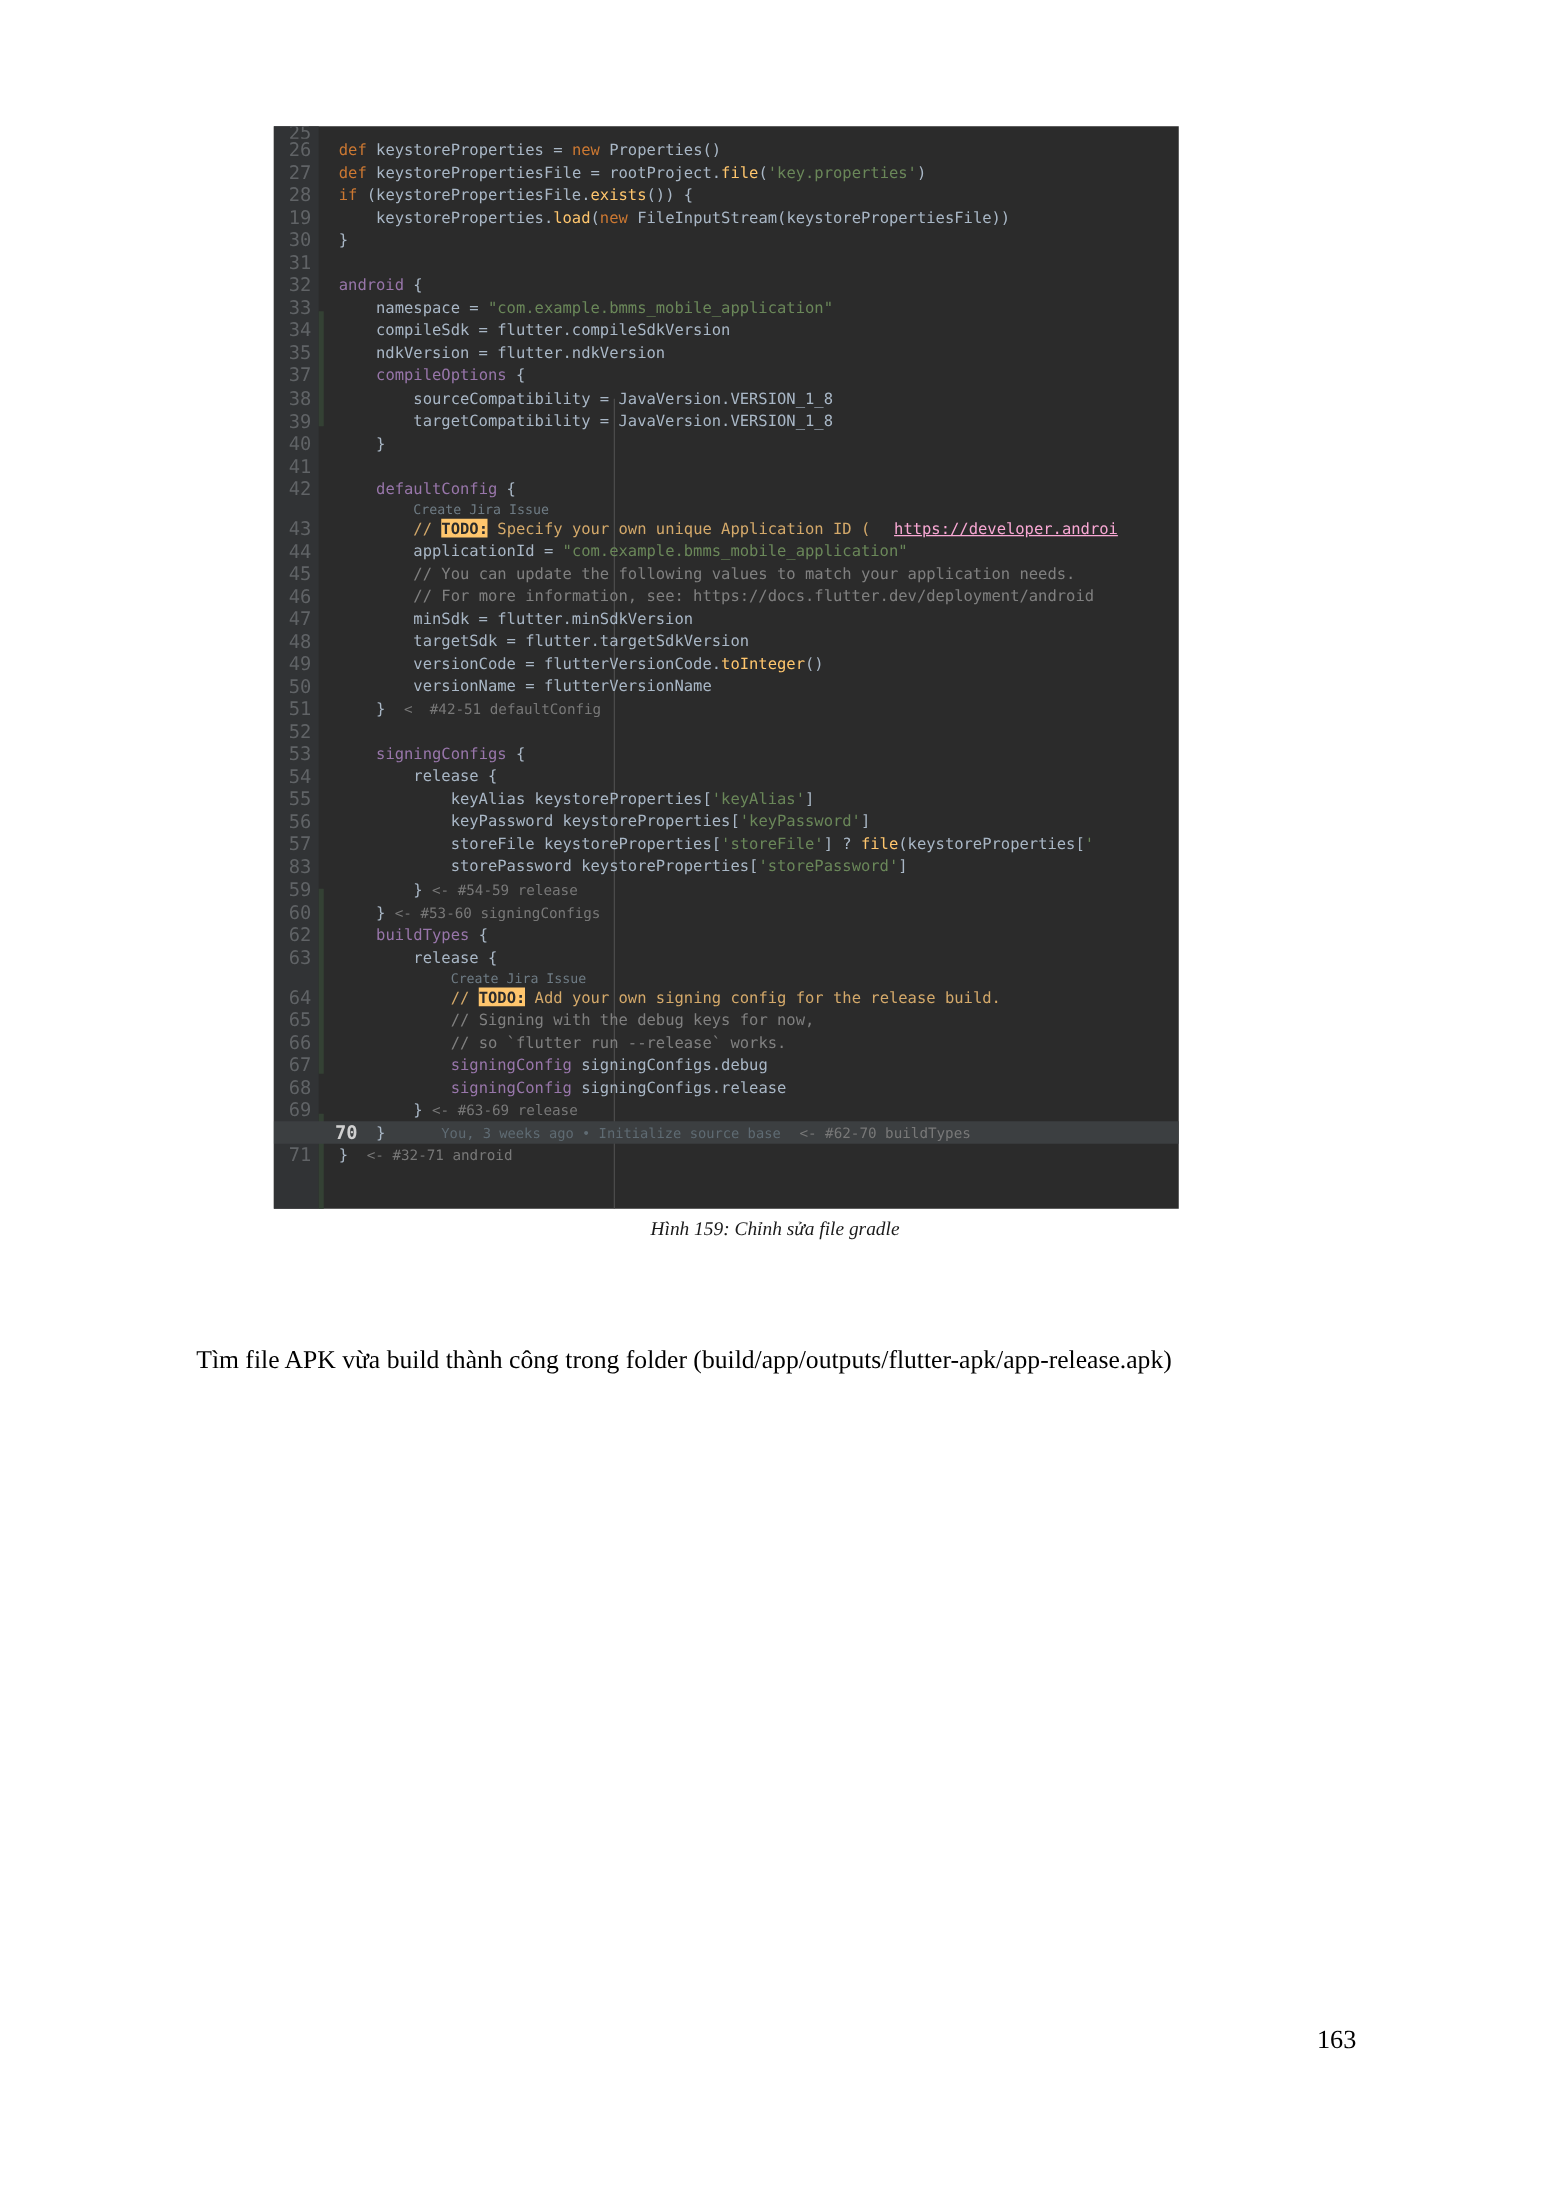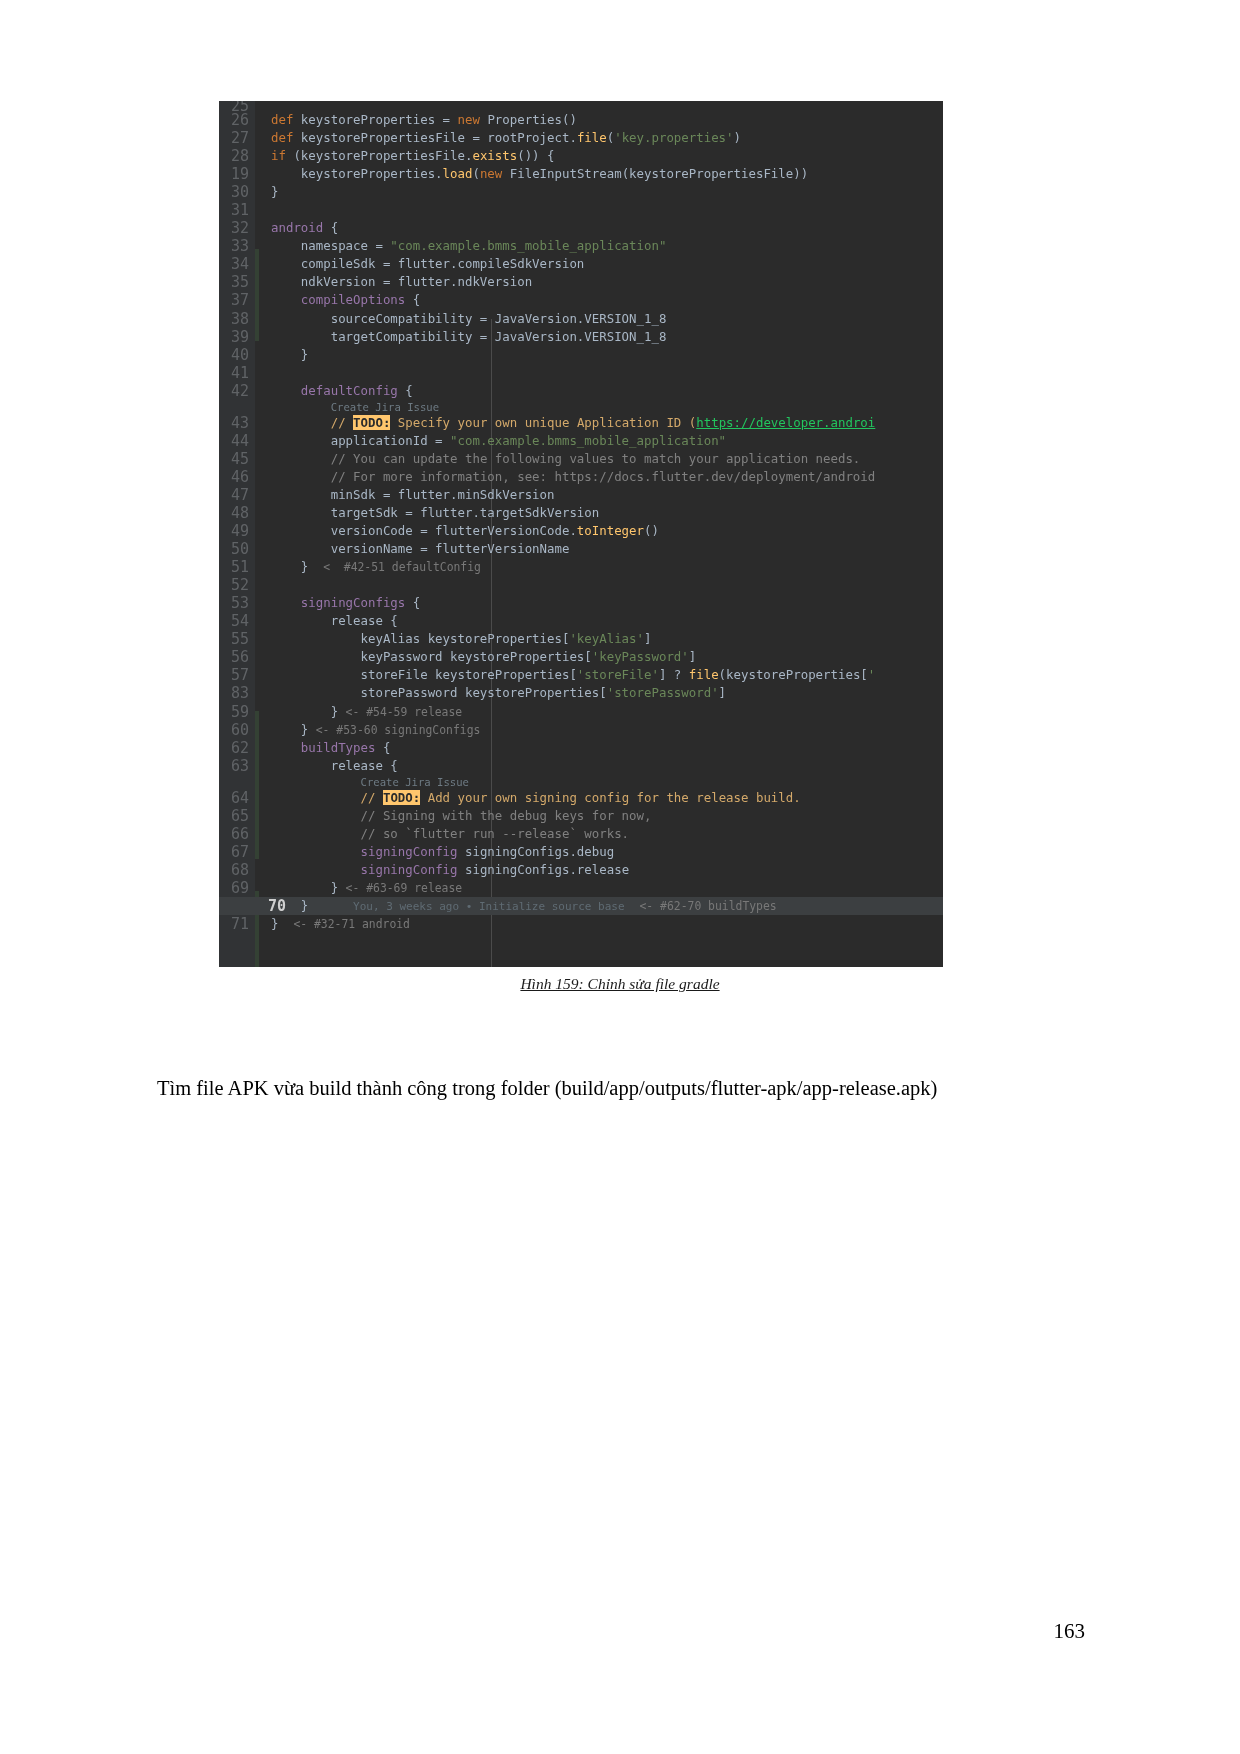--- a/index.html
+++ b/index.html
@@ -93,37 +93,36 @@
   .cls  { color: #a9b7c6; }
   .method { color: #ffc66d; }
   .fold { color: #787878; font-size: 11.4px; }
   .lens { color: #6e7b84; font-size: 10.6px; font-style: normal; }
   .todo {
     background: #ffc66d;
     color: #2b2b2b;
     font-weight: bold;
   }
   .cmt-hl { color: #d4a96a; }
-  .link { color: #22c55e; text-decoration: underline; }
+  .link { color: #f9a8d4; text-decoration: underline; margin-left: 19px; }
   .blame { color: #5f6b73; font-size: 11px; }
   .purple-b { color: #9876aa; }
   .sq { color: #a9b7c6; }
 
   
   .caption {
     position: absolute;
     left: 0;
     top: 975px;
     width: 1240px;
     text-align: center;
     font-style: italic;
     font-size: 15.5px;
     color: #1a1a1a;
     font-family: "Liberation Serif", serif;
-    text-decoration: underline;
   }
 
   
   .step-line {
     position: absolute;
     left: 190px;
     top: 1013px;
     width: 900px;
     font-size: 20.5px;
   }

